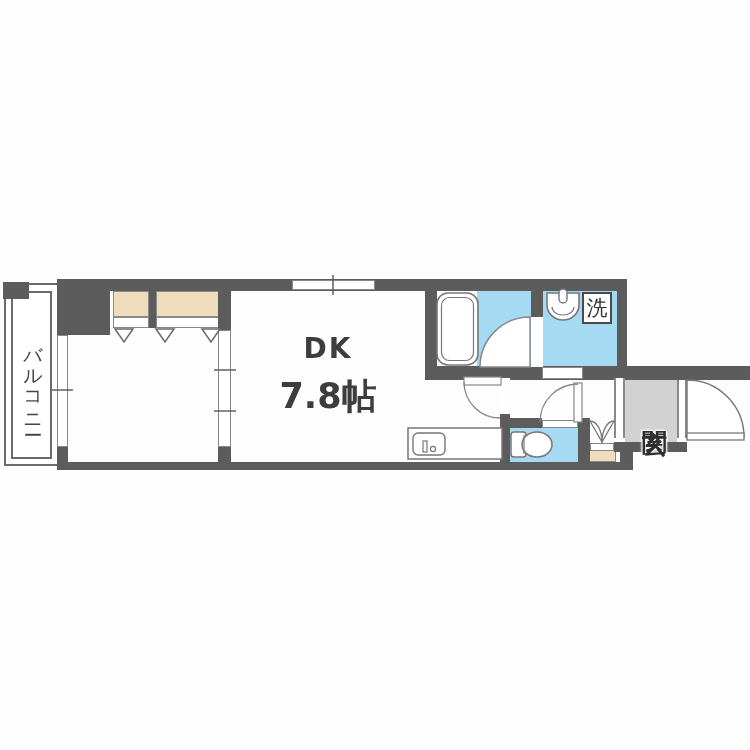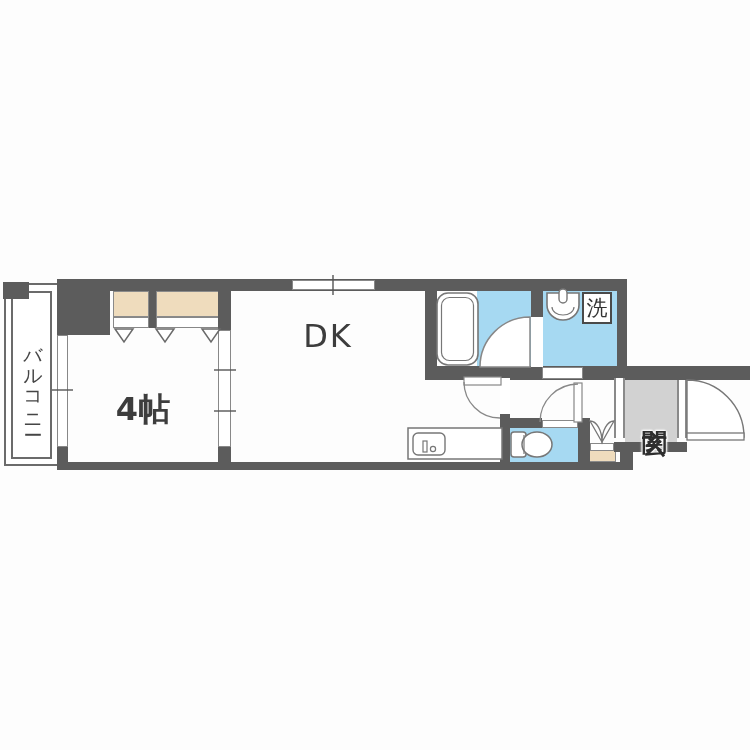--- a/index.html
+++ b/index.html
@@ -126,20 +126,20 @@
     </g>
 
     <g stroke="#555" stroke-width="1.4">
       <line x1="333" y1="275" x2="333" y2="295"></line>
       <line x1="52" y1="390" x2="73" y2="390"></line>
       <line x1="214" y1="370" x2="236" y2="370"></line>
       <line x1="214" y1="411" x2="236" y2="411"></line>
     </g>
   </svg>
 
-  <div class="room-label" style="left:78px;top:391px;width:130px;font-size:32px;font-weight:bold;">4帖</div>
-  <div class="room-label" style="left:263px;top:318px;width:130px;font-size:32px;font-weight:normal;letter-spacing:2px;">DK</div>
+  <div class="room-label" style="left:263px;top:333px;width:130px;font-size:28px;font-weight:bold;letter-spacing:2px;">DK</div>
+  <div class="room-label" style="left:253px;top:376px;width:150px;font-size:35px;font-weight:bold;">7.8帖</div>
   <div class="room-label vtext" id="entrance-label">玄関</div>
   <div id="laundry-box">
     <span>洗</span>
   </div>
 
 </div>
 
 </body></html>

